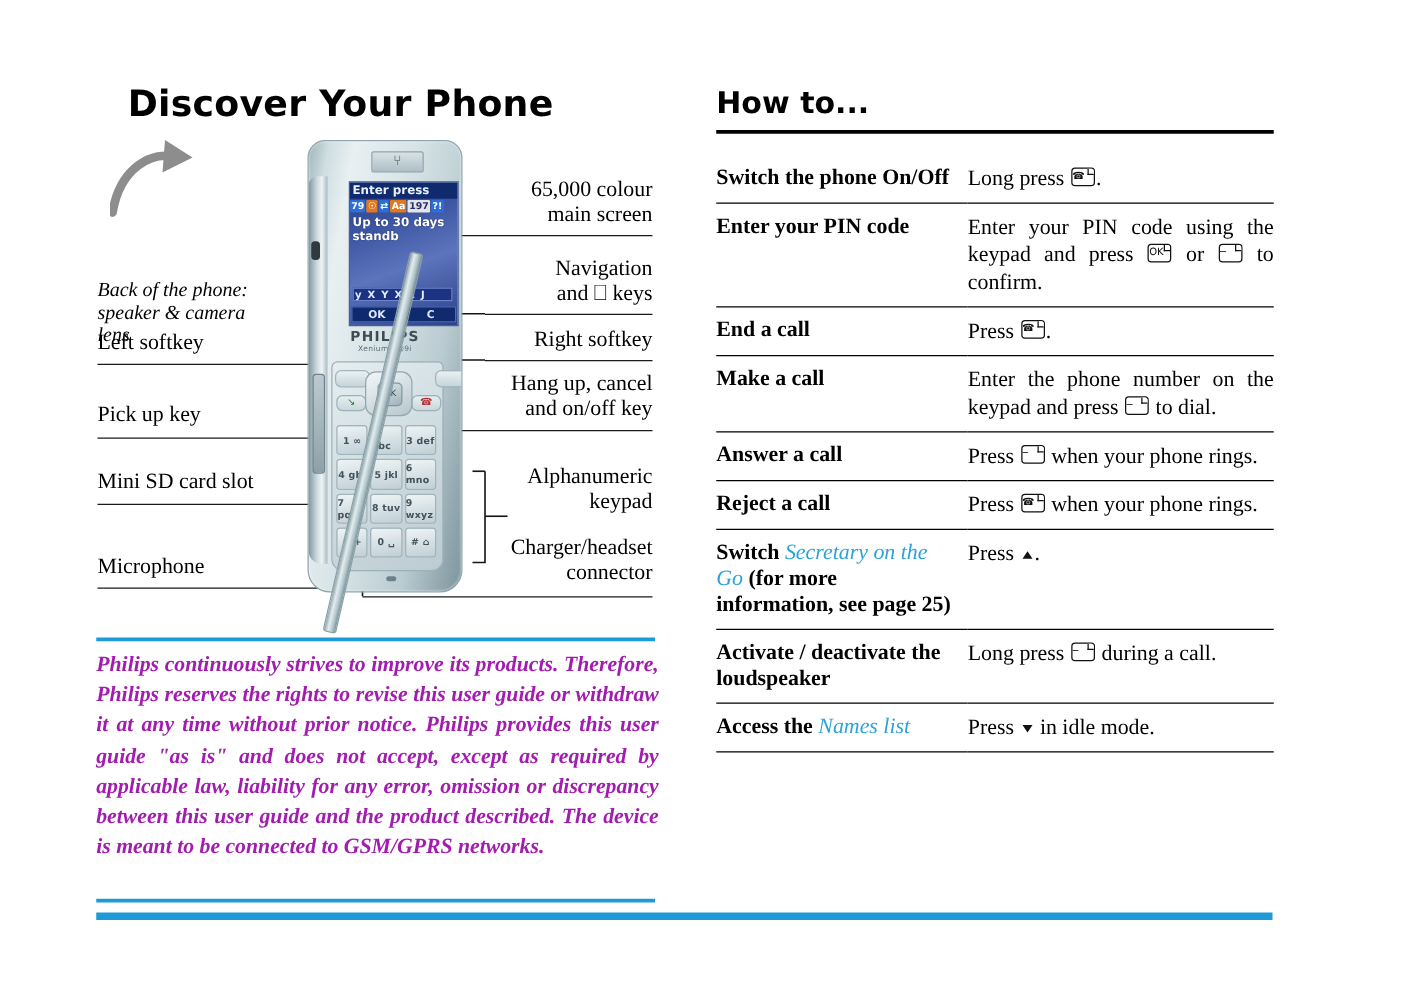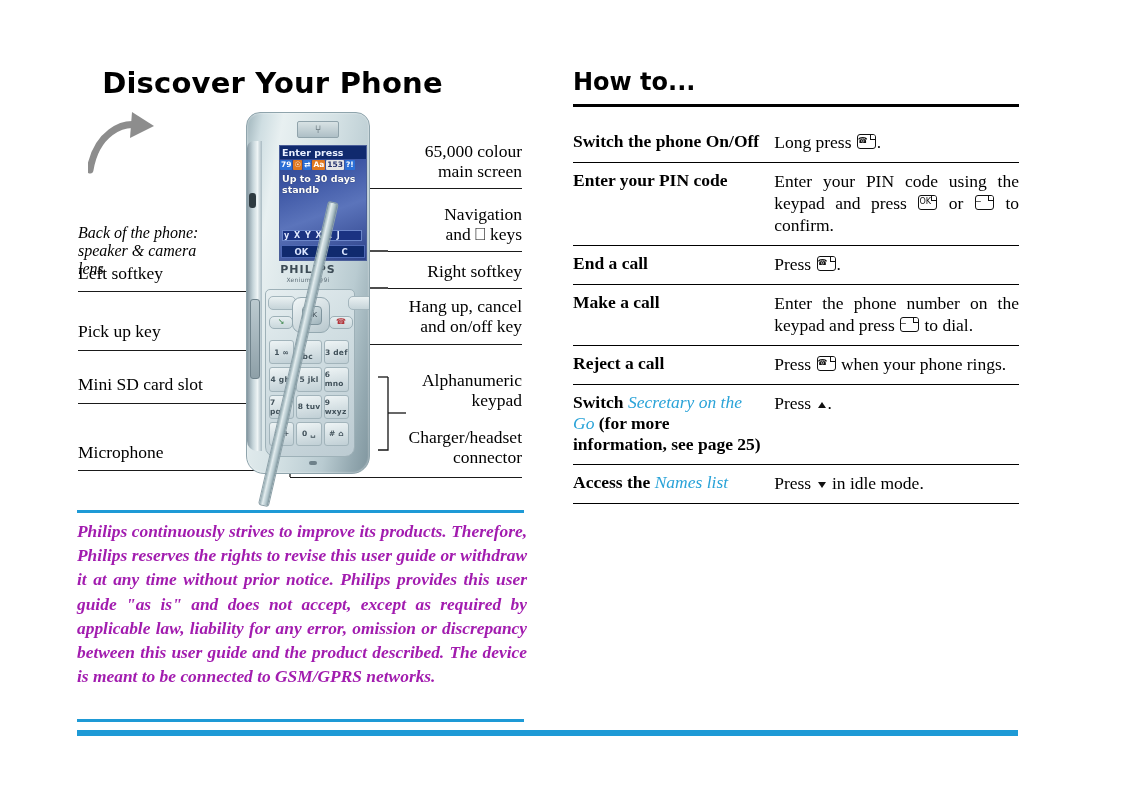--- a/index.html
+++ b/index.html
@@ -592,21 +592,21 @@
 
       <div id="earpiece">⑂</div>
 
       <div id="phone-screen">
         <div id="screen-title">Enter press</div>
         <div id="screen-icons">
           <span class="scr-ico" style="background:#2b6fd6">79</span>
           <span class="scr-ico" style="background:#e07820">☉</span>
           <span class="scr-ico" style="background:#2b6fd6">⇄</span>
           <span class="scr-ico" style="background:#e07820">Aa</span>
-          <span class="scr-ico" style="background:#e5e5e5;color:#23306e">153</span>
+          <span class="scr-ico" style="background:#e5e5e5;color:#23306e">197</span>
           <span class="scr-ico" style="background:#2b6fd6">?!</span>
         </div>
         <div id="screen-text">Up to 30 days standb</div>
         <div id="screen-input">y X Y X 1 J</div>
         <div id="screen-softbar">
           <div class="sk">OK</div>
           <div class="sk">C</div>
         </div>
       </div>
 
@@ -664,26 +664,34 @@
         </tr>
         <tr>
           <td class="col-action"><span>End a call</span></td>
           <td class="col-how"><span>Press </span><span class="keyico corner">☎</span><span>.</span></td>
         </tr>
         <tr>
           <td class="col-action"><span>Make a call</span></td>
           <td class="col-how"><span>Enter the phone number on the keypad and press </span><span class="keyico corner">─</span><span> to dial.</span></td>
         </tr>
         <tr>
+          <td class="col-action"><span>Answer a call</span></td>
+          <td class="col-how"><span>Press </span><span class="keyico corner">─</span><span> when your phone rings.</span></td>
+        </tr>
+        <tr>
           <td class="col-action"><span>Reject a call</span></td>
           <td class="col-how"><span>Press </span><span class="keyico corner">☎</span><span> when your phone rings.</span></td>
         </tr>
         <tr>
           <td class="col-action"><span>Switch </span><span class="hl">Secretary on the Go</span><span> (for more information, see page 25)</span></td>
           <td class="col-how"><span>Press </span><span class="arrow-up"></span><span>.</span></td>
+        </tr>
+        <tr>
+          <td class="col-action"><span>Activate / deactivate the loudspeaker</span></td>
+          <td class="col-how"><span>Long press </span><span class="keyico corner">─</span><span> during a call.</span></td>
         </tr>
         <tr>
           <td class="col-action"><span>Access the </span><span class="hl">Names list</span></td>
           <td class="col-how"><span>Press </span><span class="arrow-dn"></span><span> in idle mode.</span></td>
         </tr>
       </tbody>
   </table>
 </div>
 
 <div id="footer-bar"></div>

